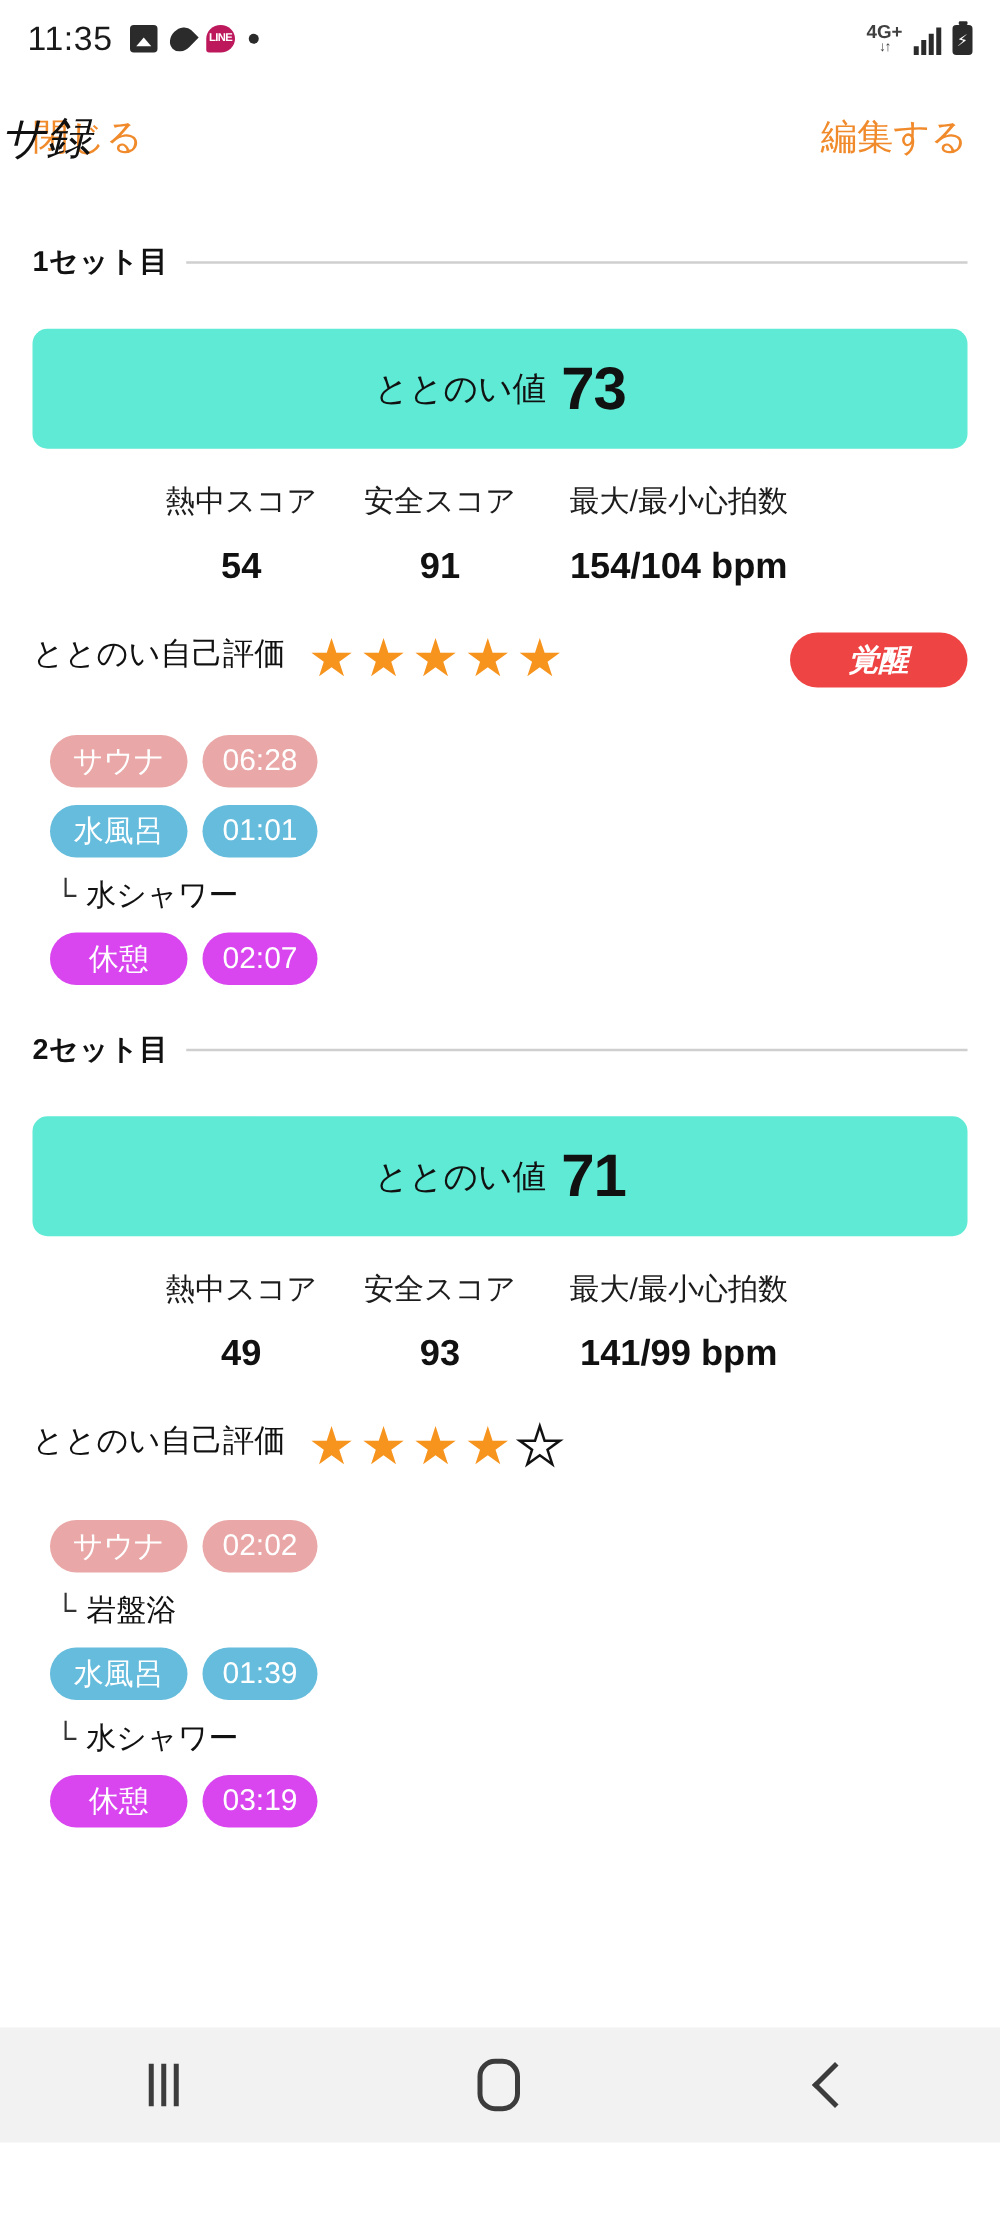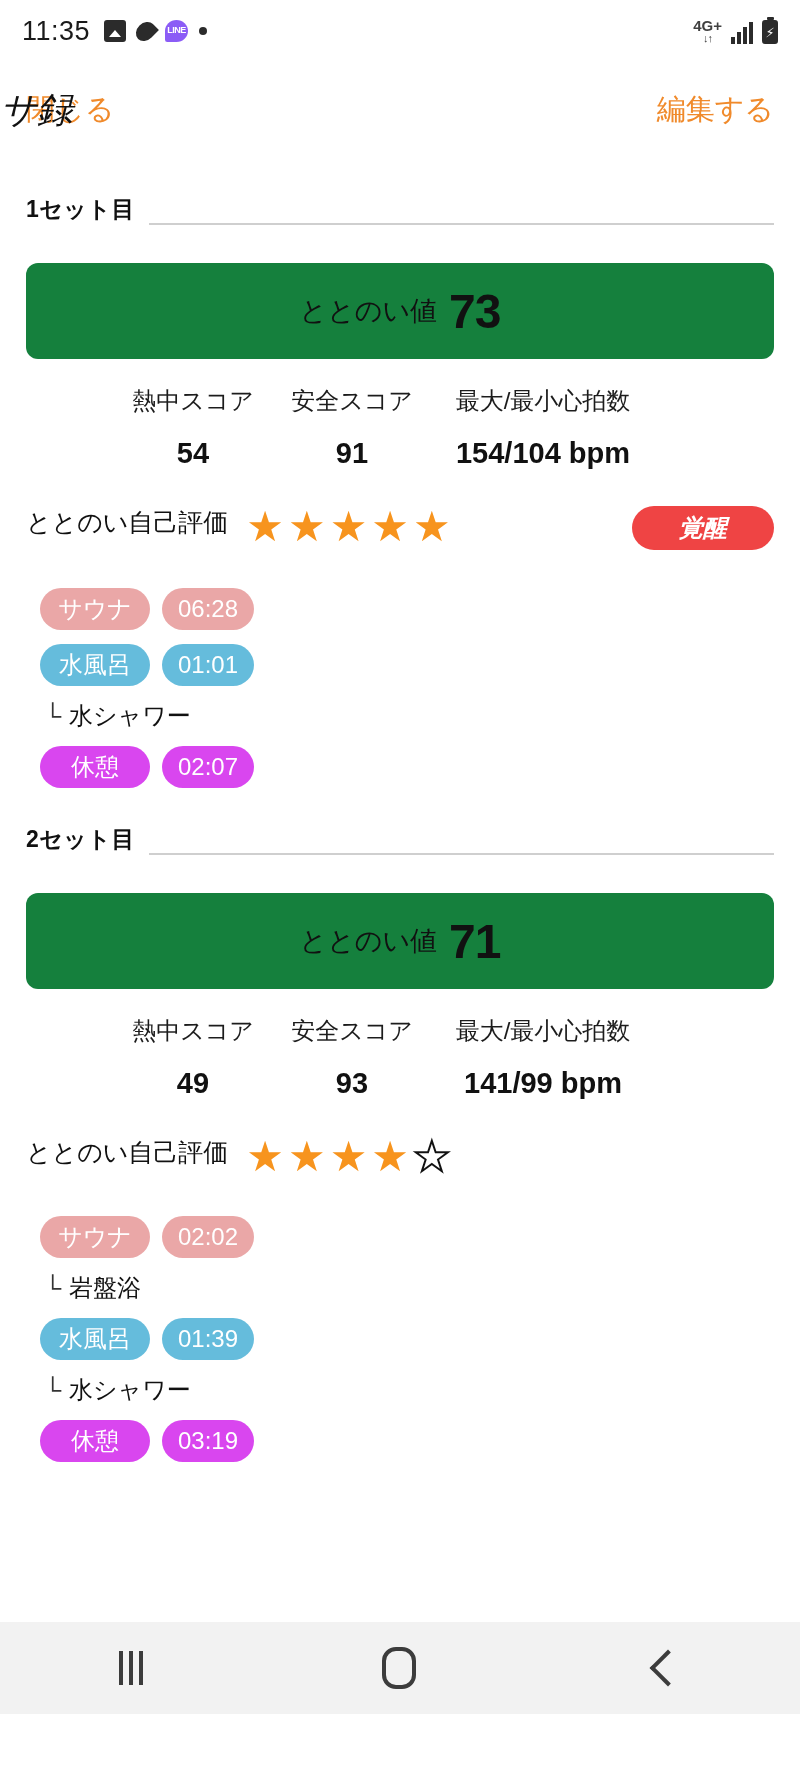--- a/index.html
+++ b/index.html
@@ -26,21 +26,21 @@
   .ic-photo::after {
     content: ""; position: absolute; left: 3px; bottom: 3px;
     width: 0; height: 0; border-left: 6px solid transparent;
     border-right: 6px solid transparent; border-bottom: 7px solid #fff;
   }
   .ic-drop {
     width: 17px; height: 21px; background: #2b2b2b;
     border-radius: 60% 0 60% 60%; transform: rotate(45deg);
   }
   .ic-line {
-    width: 23px; height: 22px; background: #8b5cf6; border-radius: 50% 50% 50% 10%;
+    width: 23px; height: 22px; background: #be185d; border-radius: 50% 50% 50% 10%;
     color: #fff; font-size: 9px; font-weight: bold; text-align: center; line-height: 20px;
     letter-spacing: -.5px;
   }
   .ic-dot { width: 8px; height: 8px; border-radius: 50%; background: #2b2b2b; }
   .ic-4g { font-size: 15px; font-weight: 700; color: #404040; line-height: 1; text-align: center; }
   .ic-4g small { display: block; font-size: 11px; font-weight: 400; letter-spacing: -1px; }
   .ic-bars { display: flex; align-items: flex-end; gap: 2px; height: 22px; }
   .ic-bars i { width: 4px; background: #2b2b2b; display: block; }
   .ic-bars i:nth-child(1) { height: 7px; }
   .ic-bars i:nth-child(2) { height: 12px; }
@@ -64,26 +64,26 @@
   .nav-btn { font-size: 29px; color: #f08a2b; white-space: nowrap; }
   .nav-btn.right { margin-left: auto; }
   .nav-title {
     position: absolute; left: 0; right: 0; text-align: left;
     font-size: 36px; color: #111; font-weight: 400; pointer-events: none; font-style: italic;
   }
 
   
   .content { padding: 0 26px; }
 
-  .set-header { display: flex; align-items: flex-end; gap: 14px; margin-top: 36px; }
+  .set-header { display: flex; align-items: center; gap: 14px; margin-top: 36px; }
   .set-title { font-size: 23px; font-weight: 700; color: #111; white-space: nowrap; letter-spacing: .5px; }
   .set-rule { flex: 1; height: 2px; background: #cfcfcf; }
 
   .score-card {
-    margin-top: 38px; height: 96px; background: #15803d; border-radius: 12px;
+    margin-top: 38px; height: 96px; background: #5eead4; border-radius: 12px;
     display: flex; align-items: center; justify-content: center; gap: 12px;
   }
   .score-card .lbl { font-size: 27px; color: #111; }
   .score-card .val { font-size: 48px; font-weight: 700; color: #111; letter-spacing: -1px; }
 
   .metrics { display: flex; margin-top: 26px; padding-left: 84px; }
   .metric { text-align: center; }
   .metric.m1 { width: 166px; }
   .metric.m2 { width: 152px; }
   .metric.m3 { width: 230px; }

